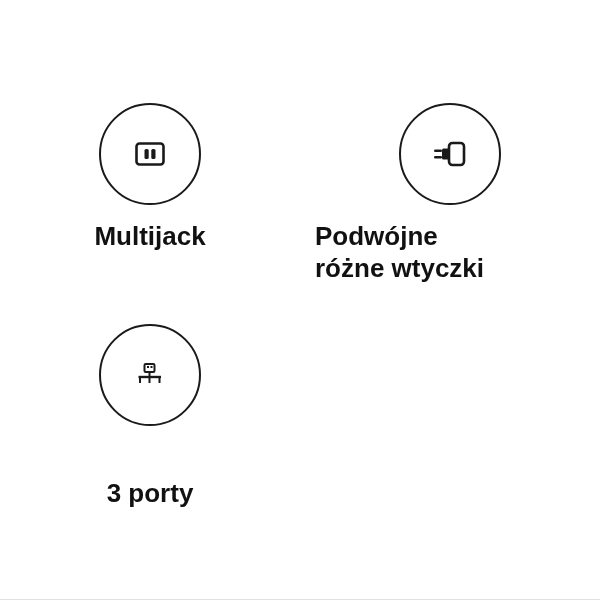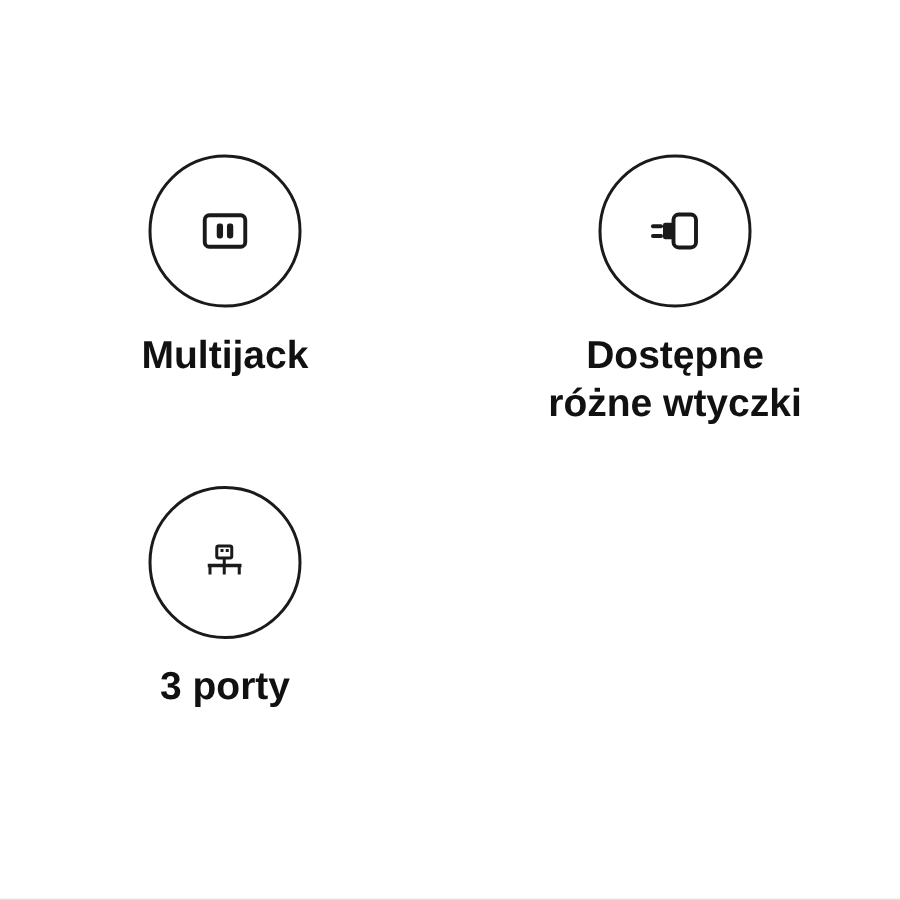--- a/index.html
+++ b/index.html
@@ -32,36 +32,35 @@
     grid-template-rows: 300px 300px;
   }
   .feature-cell {
     position: relative;
     display: flex;
     flex-direction: column;
     align-items: center;
   }
   
   .cell-r1 { padding-top: 103px; }
-  .cell-r2 { padding-top: 24px; }
+  .cell-r2 { padding-top: 24px; gap: 36px; }
 
   .icon-circle {
     width: 102px;
     height: 102px;
     border-radius: 50%;
     border: 2px solid #1a1a1a;
     box-sizing: border-box;
     display: flex;
     align-items: center;
     justify-content: center;
     background: #ffffff;
   }
   .feature-label {
     margin-top: 16px;
-    text-align: center;
     color: #111111;
     font-size: 26px;
     font-weight: bold;
     line-height: 1.23;
     letter-spacing: 0px;
     white-space: pre-line;
   }
   .label-wide {
     width: 270px;
   }
@@ -90,21 +89,21 @@
       <div class="icon-circle">
         <span>
           <svg width="50" height="48" viewBox="0 0 50 48" aria-hidden="true">
             <rect x="24" y="13" width="15" height="22" rx="3.5" ry="3.5" fill="none" stroke="#1a1a1a" stroke-width="2.6"></rect>
             <rect x="17" y="18.5" width="7.5" height="11" rx="1.5" ry="1.5" fill="#1a1a1a"></rect>
             <rect x="9" y="19.5" width="8" height="2.6" rx="1.3" fill="#1a1a1a"></rect>
             <rect x="9" y="26" width="8" height="2.6" rx="1.3" fill="#1a1a1a"></rect>
           </svg>
         </span>
       </div>
-      <div class="feature-label label-wide">Dostępne
+      <div class="feature-label label-wide">Podwójne
 różne wtyczki</div>
     </div>
 
     <div class="feature-cell cell-r2">
       <div class="icon-circle">
         <span>
           <svg width="48" height="48" viewBox="0 0 48 48" aria-hidden="true">
             <rect x="18.5" y="13" width="10" height="8" rx="1.2" ry="1.2" fill="none" stroke="#1a1a1a" stroke-width="2"></rect>
             <rect x="21" y="15" width="2" height="2" fill="#1a1a1a"></rect>
             <rect x="24.5" y="15" width="2" height="2" fill="#1a1a1a"></rect>

